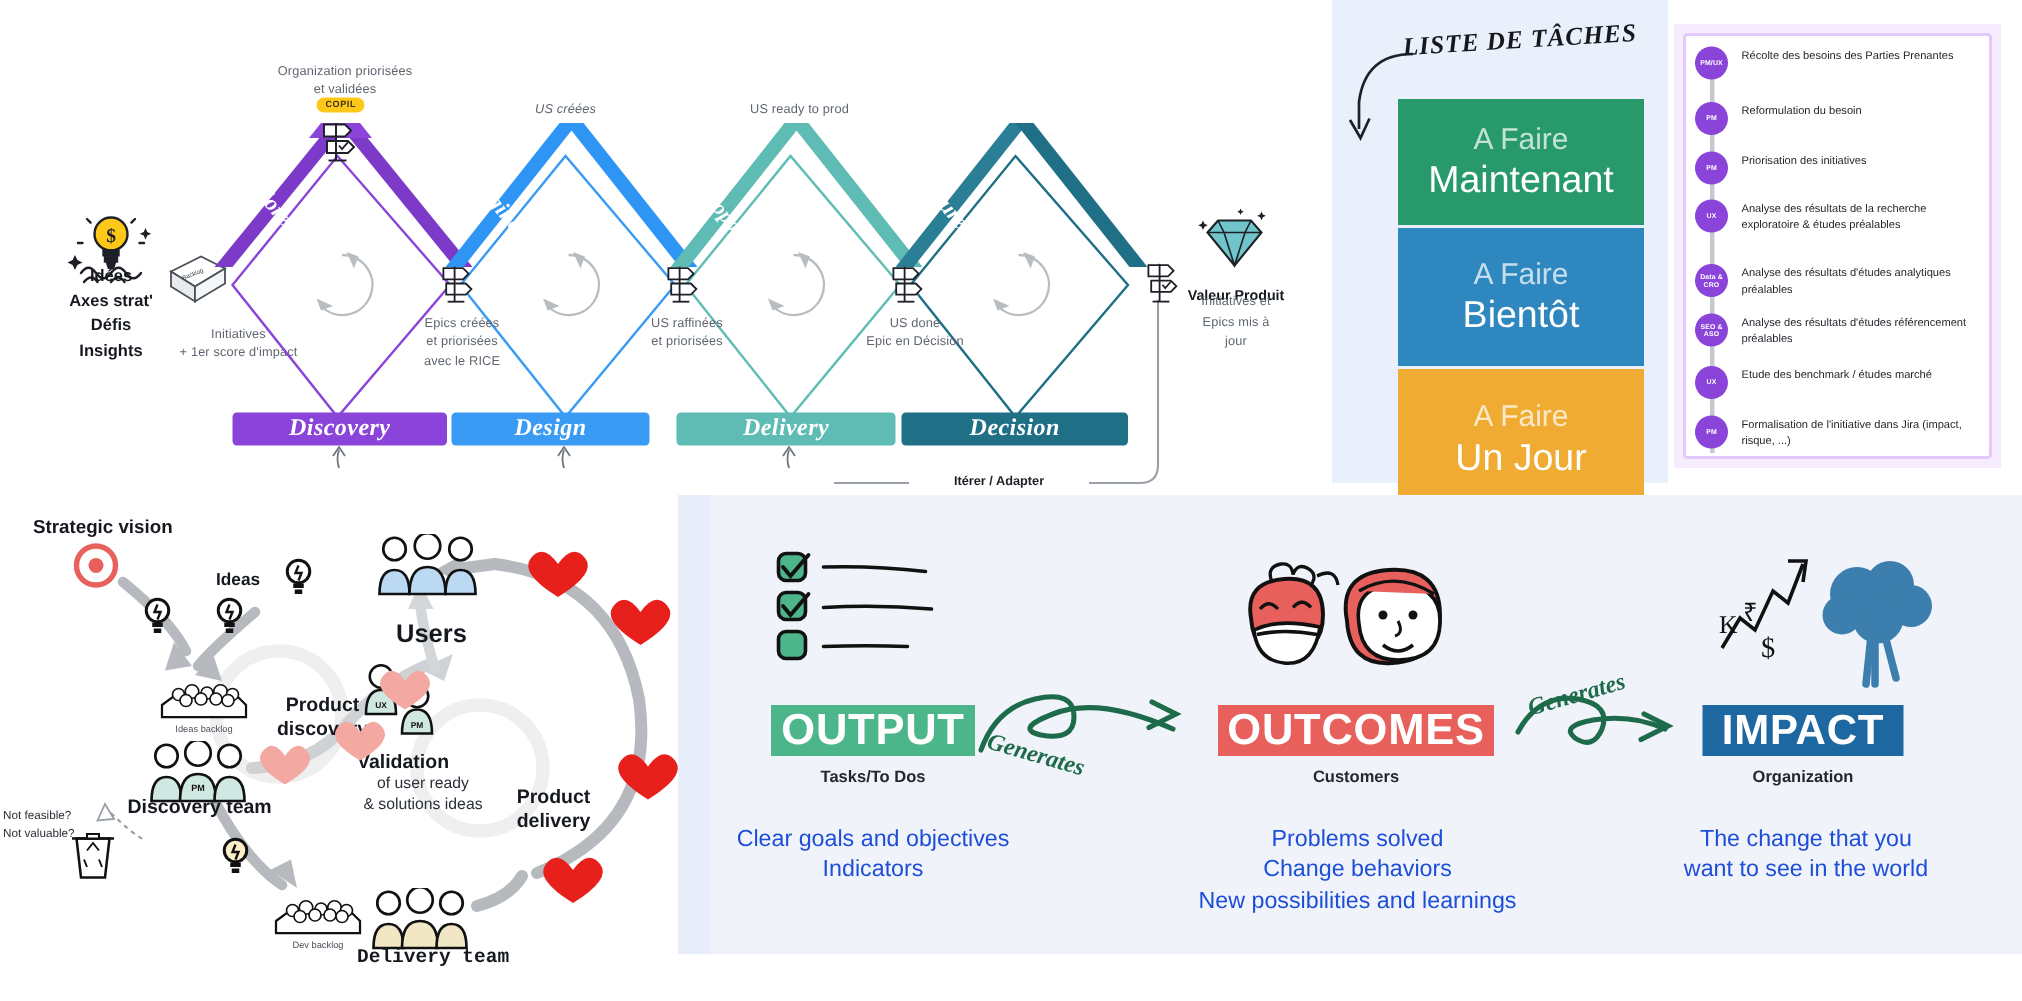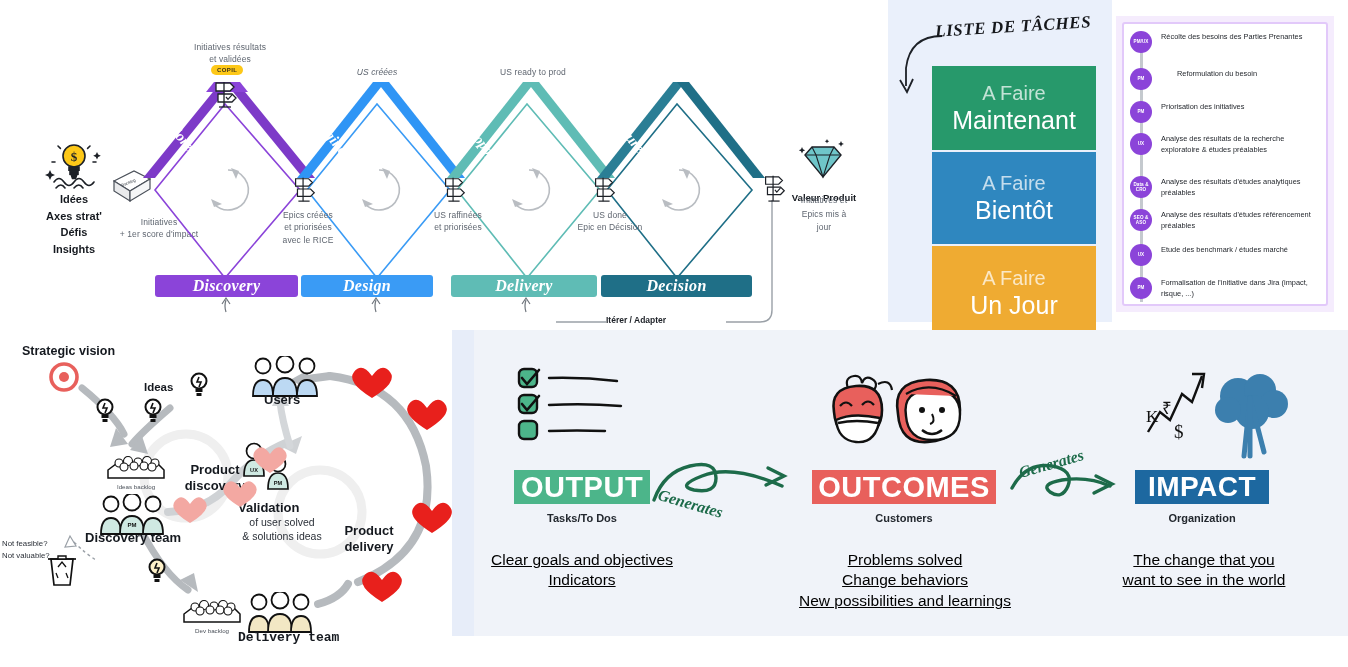--- a/index.html
+++ b/index.html
@@ -50,21 +50,21 @@
   .role-text{font-size:7.4px;line-height:1.52;color:#1d2127;margin-left:9px;
       width:152px;}
   #role-spine{left:1140px;top:34px;width:2.5px;height:268px;background:#c4c9ce;}
 
   
   .ooi-tag{position:absolute;color:#fff;font-weight:bold;display:flex;
       align-items:center;justify-content:center;letter-spacing:.5px;}
   .ooi-sub{position:absolute;text-align:center;font-size:11px;font-weight:bold;
       color:#23282f;}
   .ooi-body{position:absolute;text-align:center;font-size:15.5px;line-height:1.32;
-      color:#000000;text-decoration:underline;}
+      color:#1d4ed8;}
   .gen-word{position:absolute;font-family:"Liberation Serif",serif;font-style:italic;
       font-weight:bold;font-size:16px;color:#1d6b4a;}
 
   
   #wheel{left:0;top:336px;width:452px;height:331px;}
   .wh-t{position:absolute;font-weight:bold;color:#15191f;}
   .wh-s{position:absolute;color:#2b3038;}
   .wh-tiny{position:absolute;font-size:6.2px;color:#4a5059;}
 </style>
 </head>
@@ -81,21 +81,21 @@
       <path d="M27.5 37.5 h5 l-1 3 h-3 z" fill="#1d2127"></path>
       <path d="M14 8 l2.4 2.4M46 8 l-2.4 2.4M8 24 h3M49 24 h3"></path>
       <path d="M10 44 q5-7 10 0 q5 7 10 0 q5-7 10 0 q5 7 10 0"></path>
       <path d="M12 50 q5-6 9 0M30 50 q5-6 9 0"></path>
     </g>
     <g fill="#1d2127">
       <path d="M6 32 l1.6 3.4 3.4 1.6 -3.4 1.6 -1.6 3.4 -1.6-3.4 -3.4-1.6 3.4-1.6z"></path>
       <path d="M53 14 l1.2 2.6 2.6 1.2 -2.6 1.2 -1.2 2.6 -1.2-2.6 -2.6-1.2 2.6-1.2z"></path>
     </g>
   </svg>
-  <div class="leftcol" style="left:26px;top:191px;width:96px;">
+  <div class="leftcol" style="left:26px;top:176px;width:96px;">
     <div>Idées</div>
     <div>Axes strat'</div>
     <div>Défis</div>
     <div>Insights</div>
   </div>
 
   <svg class="abs" style="left:108px;top:165px;" width="48" height="50" viewBox="0 0 48 50">
     <g stroke="#4a5059" stroke-width="1.2" fill="#ffffff">
       <path d="M6 16 L26 6 L42 14 L22 26 Z"></path>
       <path d="M6 16 L6 26 L22 36 L22 26 Z" fill="#e9eaec"></path>
@@ -166,21 +166,21 @@
   <div class="abs" style="left:462px;top:107px;transform:rotate(50deg);transform-origin:left top;
        color:#fff;font-family:'Liberation Serif',serif;font-style:italic;font-weight:bold;font-size:14px;">Développper</div>
   <div class="abs" style="left:558px;top:88px;transform:rotate(-51deg);transform-origin:left top;
        color:#fff;font-family:'Liberation Serif',serif;font-style:italic;font-weight:bold;font-size:15px;">Déployer</div>
   <div class="abs" style="left:618px;top:110px;transform:rotate(50deg);transform-origin:left top;
        color:#fff;font-family:'Liberation Serif',serif;font-style:italic;font-weight:bold;font-size:15px;">Mesurer</div>
   <div class="abs" style="left:708px;top:88px;transform:rotate(-51deg);transform-origin:left top;
        color:#fff;font-family:'Liberation Serif',serif;font-style:italic;font-weight:bold;font-size:15px;">Apprendre</div>
 
   <div class="dd-label" style="left:170px;top:41px;width:120px;">
-    <div>Initiatives résultats</div>
+    <div>Organization priorisées</div>
     <div>et  validées</div>
   </div>
   <div class="copil" style="left:211px;top:65px;">COPIL</div>
   <svg class="abs" style="left:210px;top:78px;" width="30" height="32" viewBox="0 0 30 32">
     <g stroke="#1d2127" stroke-width="1.3" fill="#fff">
       <path d="M6 5 h14 l4 4 -4 4 H6 z"></path>
         <path d="M8 16 h14 l4 4 -4 4 H8 z"></path>
       <line x1="14" y1="4" x2="14" y2="29"></line>
         <line x1="9" y1="29" x2="21" y2="29"></line>
     </g>
@@ -257,21 +257,21 @@
     <div>Initiatives et</div>
     <div>Epics mis à</div>
     <div>jour</div>
   </div>
 
   <div class="phasebar" style="left:155px;top:275px;width:143px;background:#8b44d9;">Discovery</div>
   <div class="phasebar" style="left:301px;top:275px;width:132px;background:#3a9bf5;">Design</div>
   <div class="phasebar" style="left:451px;top:275px;width:146px;background:#5fbcb5;">Delivery</div>
   <div class="phasebar" style="left:601px;top:275px;width:151px;background:#1f6f87;">Decision</div>
 
-  <div class="abs" style="left:606px;top:315px;width:120px;text-align:left;font-size:8.5px;font-weight:bold;color:#1d2127;background:#ffffff;">Itérer / Adapter</div>
+  <div class="abs" style="left:606px;top:315px;width:120px;text-align:center;font-size:8.5px;font-weight:bold;color:#1d2127;background:#ffffff;">Itérer / Adapter</div>
 </div>
 
 <div class="abs" id="panel-tasklist-bg"></div>
 
 <svg class="abs" style="left:898px;top:30px;" width="48" height="72" viewBox="0 0 48 72">
   <path d="M44 6 Q12 6 8 38 L8 56" fill="none" stroke="#1d2127" stroke-width="1.8"></path>
   <path d="M2 50 L9 62 L15 49" fill="none" stroke="#1d2127" stroke-width="1.8"></path>
 </svg>
 <div class="abs" id="tasklist-title">LISTE DE TÂCHES</div>
 
@@ -289,21 +289,21 @@
 </div>
 
 <div class="abs" id="panel-roles-bg"></div>
 <div class="abs" id="panel-roles-card"></div>
 <div class="abs" id="role-spine"></div>
 
 <div class="role-row" style="top:31px;">
   <span class="role-badge">PM/UX</span>
   <span class="role-text">Récolte des besoins des Parties Prenantes</span>
 </div>
-<div class="role-row" style="top:68px;gap:16px;">
+<div class="role-row" style="top:68px;">
   <span class="role-badge">PM</span>
   <span class="role-text">Reformulation du besoin</span>
 </div>
 <div class="role-row" style="top:101px;">
   <span class="role-badge">PM</span>
   <span class="role-text">Priorisation des initiatives</span>
 </div>
 <div class="role-row" style="top:133px;">
   <span class="role-badge">UX</span>
   <span class="role-text">Analyse des résultats de la recherche exploratoire &amp; études préalables</span>
@@ -519,35 +519,35 @@
       <circle cx="14" cy="9" r="7.5" fill="#fff"></circle>
         <path d="M4 34 q0 -16 10 -16 q10 0 10 16z"></path>
       <circle cx="38" cy="22" r="7.5" fill="#fff"></circle>
         <path d="M28 47 q0 -16 10 -16 q10 0 10 16z"></path>
     </g>
     <text x="14" y="30" font-size="5.6" font-weight="bold" fill="#111" text-anchor="middle">UX</text>
     <text x="38" y="43" font-size="5.6" font-weight="bold" fill="#111" text-anchor="middle">PM</text>
   </svg>
   <div class="wh-t" style="left:238px;top:164px;font-size:13px;">Validation</div>
   <div class="wh-s" style="left:224px;top:179px;font-size:10.5px;line-height:1.35;width:116px;text-align:center;">
-    <div>of user solved</div>
+    <div>of user ready</div>
     <div>&amp; solutions ideas</div>
   </div>
 
   <svg class="abs" style="left:250px;top:20px;" width="70" height="42" viewBox="0 0 70 42">
     <g stroke="#111" stroke-width="1.8" fill="#bcd9f3">
       <circle cx="13" cy="10" r="7.5" fill="#fff"></circle>
         <path d="M3 40 q0 -16 10 -16 q10 0 10 16z"></path>
       <circle cx="35" cy="8" r="8.5" fill="#fff"></circle>
         <path d="M23 40 q0 -18 12 -18 q12 0 12 18z"></path>
       <circle cx="57" cy="10" r="7.5" fill="#fff"></circle>
         <path d="M47 40 q0 -16 10 -16 q10 0 10 16z"></path>
     </g>
   </svg>
-  <div class="wh-t" style="left:264px;top:56px;font-size:13px;">Users</div>
+  <div class="wh-t" style="left:264px;top:77px;font-size:17px;">Users</div>
 
   <div class="wh-t" style="left:334px;top:187px;font-size:13px;line-height:1.2;text-align:center;width:70px;">
     <div>Product</div>
     <div>delivery</div>
   </div>
 
   <svg class="abs" style="left:182px;top:262px;" width="60" height="32" viewBox="0 0 60 32">
     <path d="M2 16 L10 10 L52 10 L58 16 L58 24 L2 24 Z" fill="#fff" stroke="#111" stroke-width="1.5"></path>
     <g fill="#fff" stroke="#111" stroke-width="1.1">
       <circle cx="13" cy="9" r="4"></circle>

